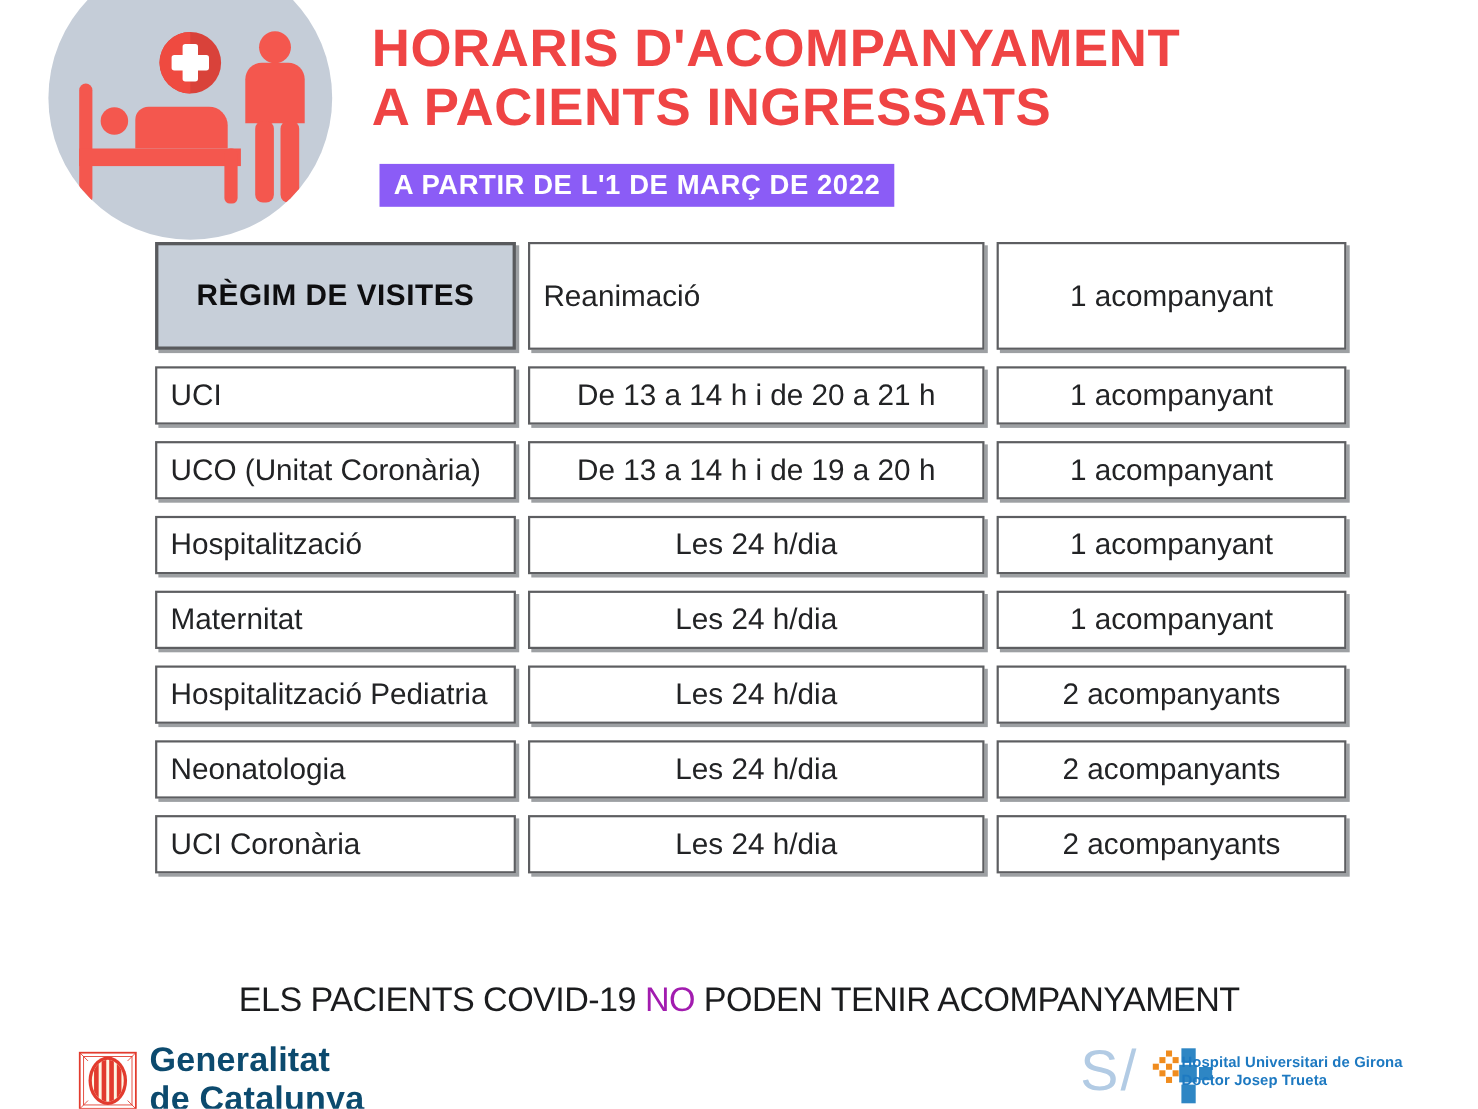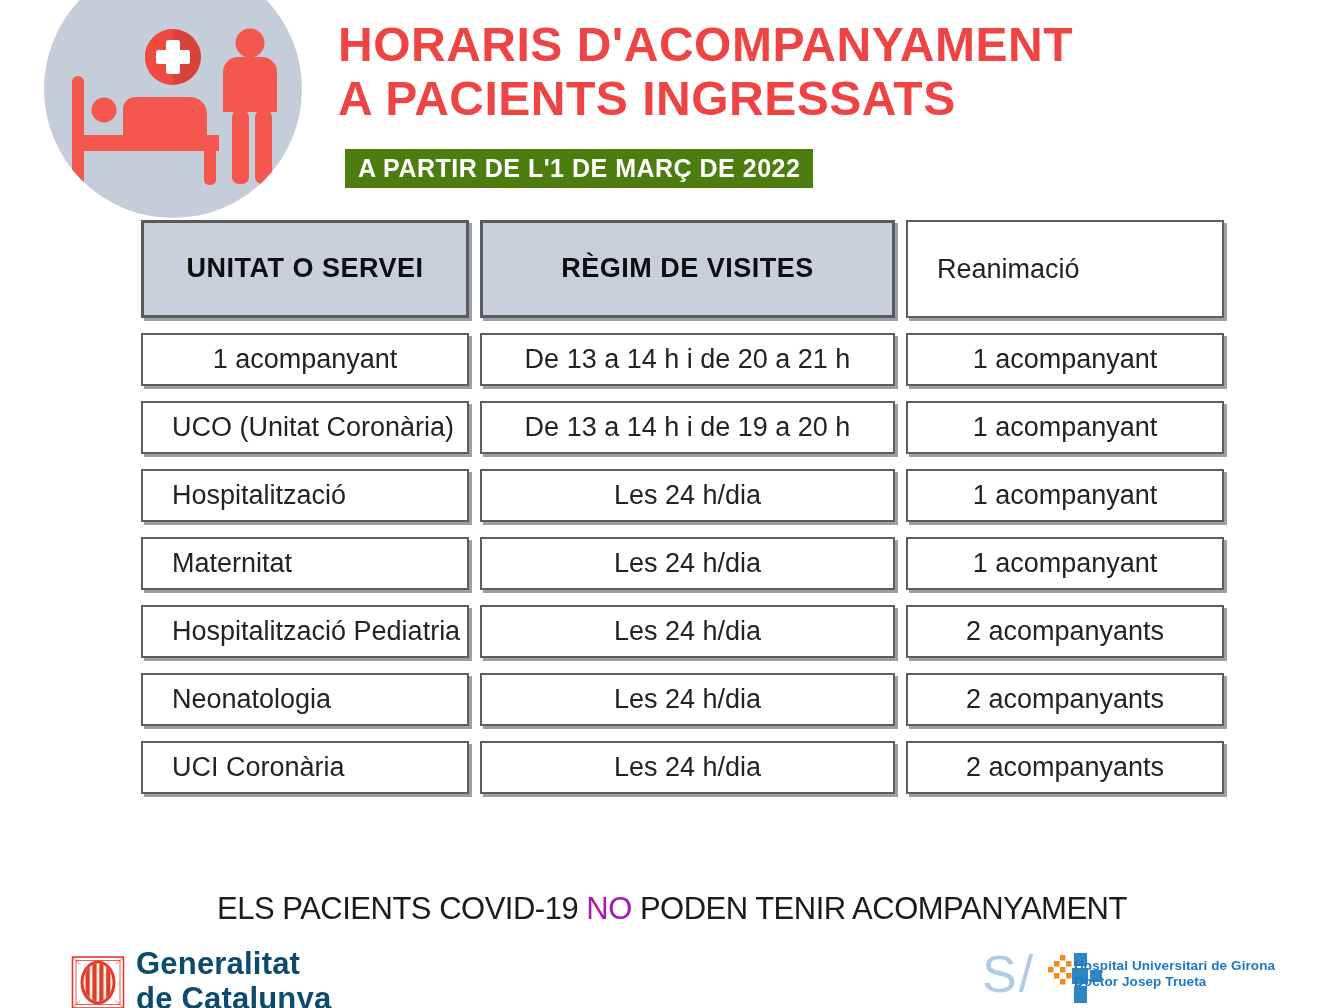--- a/index.html
+++ b/index.html
@@ -14,40 +14,40 @@
   }
   .hero-circle svg{position:absolute;left:0;top:0;}
   
   .title-block{
     position:absolute;left:338px;top:18px;width:820px;
     color:#ef4444;font-weight:bold;font-size:48px;line-height:1.13;
     letter-spacing:0.5px;
   }
   .badge{
     position:absolute;left:345px;top:149px;height:39px;
-    background:#4d7c0f;color:#ffffff;font-weight:bold;font-size:25px;
+    background:#8b5cf6;color:#ffffff;font-weight:bold;font-size:25px;
     display:inline-flex;align-items:center;padding:0 13px;letter-spacing:0.5px;
     white-space:nowrap;
   }
   
   .table-grid{
     position:absolute;left:141px;top:220px;
     display:grid;
     grid-template-columns:328px 415px 318px;
     grid-template-rows:98px repeat(8,53px);
     column-gap:11px;row-gap:15px;
   }
   .cell{
     background:#ffffff;border:2px solid #5d5e61;
     box-shadow:3px 3px 0 #9da0a3;
     display:flex;align-items:center;justify-content:center;
     font-size:27px;color:#222325;box-sizing:border-box;
     white-space:nowrap;
   }
-  .cell.unit{justify-content:flex-start;padding-left:29px;}
+  .cell.unit{justify-content:flex-start;padding-left:12px;}
   .header-cell{
     background:#c7cfd9;border-width:3px;border-color:#595a5d;
     font-weight:bold;font-size:27px;letter-spacing:0.5px;color:#0e0e10;
     text-align:center;line-height:1.45;white-space:normal;
     padding:0 28px;
   }
   
   .covid-note{
     position:absolute;left:0;right:0;top:891px;text-align:center;
     font-size:31px;color:#1b1c1e;letter-spacing:-0.5px;white-space:nowrap;
@@ -99,26 +99,26 @@
   </svg>
 </div>
 
 <div class="title-block">
   <div>HORARIS D'ACOMPANYAMENT</div>
   <div>A PACIENTS INGRESSATS</div>
 </div>
 <div class="badge">A PARTIR DE L'1 DE MARÇ DE 2022</div>
 
 <div class="table-grid">
-  <div class="cell header-cell">UNITAT O SERVEI</div>
   <div class="cell header-cell">RÈGIM DE VISITES</div>
 
   <div class="cell unit">Reanimació</div>
   <div class="cell">1 acompanyant</div>
 
+  <div class="cell unit">UCI</div>
   <div class="cell">De 13 a 14 h i de 20 a 21 h</div>
   <div class="cell">1 acompanyant</div>
 
   <div class="cell unit">UCO (Unitat Coronària)</div>
   <div class="cell">De 13 a 14 h i de 19 a 20 h</div>
   <div class="cell">1 acompanyant</div>
 
   <div class="cell unit">Hospitalització</div>
   <div class="cell">Les 24 h/dia</div>
   <div class="cell">1 acompanyant</div>

